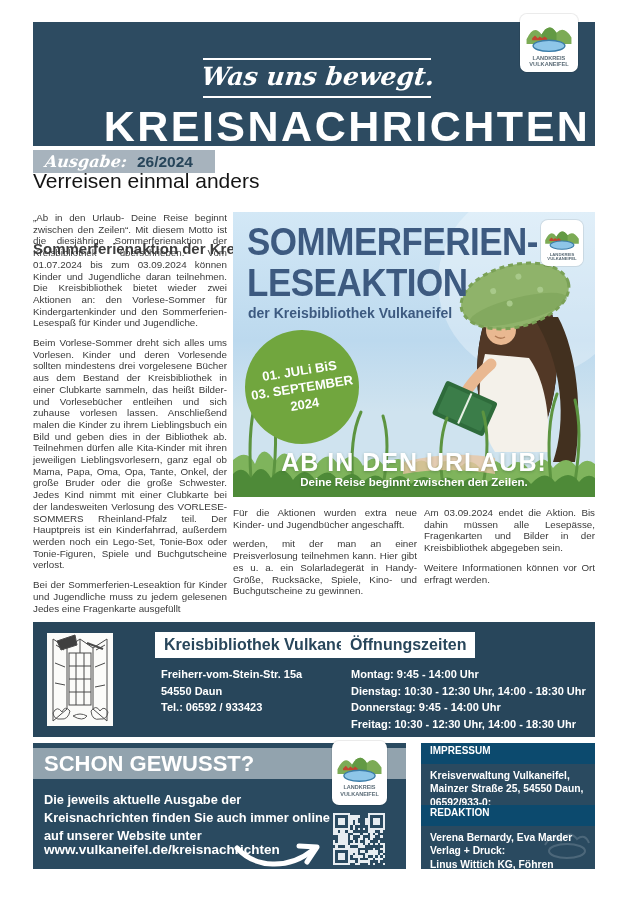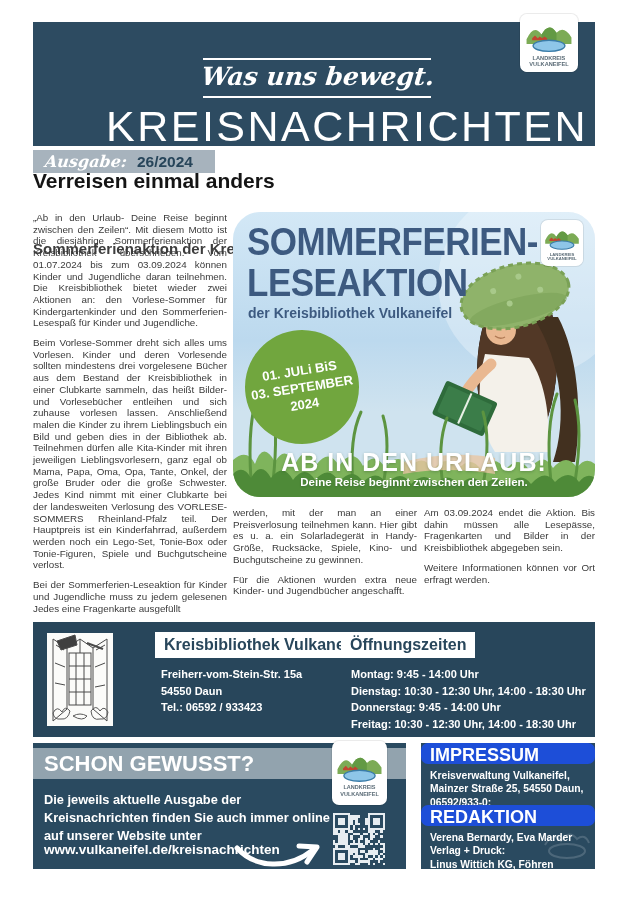--- a/index.html
+++ b/index.html
@@ -7,48 +7,48 @@
         font-family:"Liberation Sans",sans-serif;}
   .abs{position:absolute;}
 
   
   .masthead{left:33px;top:22px;width:562px;height:124px;background:#2d4b61;}
   .tag-rule{left:170px;width:228px;height:2px;background:#fff;}
   .tagline{left:140px;top:40px;width:290px;text-align:center;color:#fff;
            font-family:"DejaVu Serif",serif;font-style:italic;font-weight:bold;
            font-size:25px;transform:skewX(-6deg);}
   .mast-title{left:38px;top:80px;width:552px;text-align:center;color:#fff;
-              font-weight:normal;font-size:43px;letter-spacing:2.5px;white-space:nowrap;}
+              font-weight:bold;font-size:43px;letter-spacing:2.5px;white-space:nowrap;}
   .mast-sub{left:38px;top:129px;width:552px;text-align:center;color:#fff;
             font-weight:bold;font-size:11.2px;letter-spacing:.1px;white-space:nowrap;}
 
   .logo-box{background:#fff;border-radius:7px;box-shadow:0 0 0 1px rgba(0,0,0,.08);overflow:hidden;}
   .logo-box svg{display:block;width:100%;height:100%;}
 
   
   .issue-band{left:33px;top:150px;width:182px;height:23px;background:#a7b3bd;
               display:flex;align-items:center;gap:10px;padding-left:12px;box-sizing:border-box;}
   .issue-label{color:#fff;font-family:"DejaVu Serif",serif;font-style:italic;font-weight:bold;
                font-size:16px;transform:skewX(-6deg);}
   .issue-number{color:#27455a;font-weight:bold;font-size:15.5px;}
 
   
-  .headline{left:33px;top:169px;font-size:21px;font-weight:bold;color:#141414;}
+  .headline{left:33px;top:169px;font-size:21px;font-weight:normal;color:#141414;}
   .subhead{left:33px;top:192px;font-size:15px;font-weight:bold;color:#3d3d3d;margin-top:48px;}
 
   
   .bodycol{font-size:9.8px;line-height:11.7px;color:#3a3a3a;text-align:justify;}
   .bodycol p{margin:0 0 8px 0;}
   .col-left{left:33px;top:212px;width:194px;}
   .col-mid{left:233px;top:507px;width:184px;}
   .col-right{left:424px;top:507px;width:171px;}
 
   
   .poster{left:233px;top:212px;width:362px;height:285px;overflow:hidden;
-          background:linear-gradient(180deg,#d3e8f6 0%,#bcd9ee 45%,#cfe3ef 70%);border-radius:27px;}
+          background:linear-gradient(180deg,#d3e8f6 0%,#bcd9ee 45%,#cfe3ef 70%);}
   .poster svg.scene{position:absolute;left:0;top:0;}
   .poster-title{position:absolute;left:14px;top:8px;color:#3d5a80;font-weight:bold;
                 font-size:35px;line-height:37px;letter-spacing:-.5px;
                 transform:scaleY(1.12);transform-origin:top left;}
   .poster-sub{position:absolute;left:15px;top:93px;color:#3d5a80;font-weight:bold;font-size:14px;}
   .date-badge{position:absolute;left:12px;top:118px;width:114px;height:114px;border-radius:50%;
               background:#71a63e;color:#fff;display:flex;align-items:center;justify-content:center;
               text-align:center;font-weight:bold;font-size:13px;line-height:17px;
               transform:rotate(-9deg);white-space:pre-line;}
   .poster-head{position:absolute;left:0;top:236px;width:100%;text-align:center;color:#fff;
@@ -74,22 +74,22 @@
              font-size:12.8px;line-height:18px;}
   .know-url{position:absolute;left:11px;top:99px;color:#fff;font-weight:bold;font-size:13.5px;}
   .know-logo{position:absolute;left:299px;top:-2px;width:55px;height:64px;}
   .qr{position:absolute;left:300px;top:70px;width:52px;height:52px;display:grid;
       grid-template-columns:repeat(21,1fr);grid-template-rows:repeat(21,1fr);}
   .qr .on{background:#e7edf1;}
   .arrow-wrap{position:absolute;left:200px;top:95px;width:95px;height:32px;}
 
   
   .impbox{left:421px;top:743px;width:174px;height:126px;background:#2a4a60;}
-  .imp-band{position:absolute;left:0;width:100%;height:21px;background:#1d4ed8;
-            color:#fff;font-weight:bold;font-size:18px;padding:2px 0 0 9px;box-sizing:border-box;border-radius:7px;}
+  .imp-band{position:absolute;left:0;width:100%;height:21px;background:#0c4a6e;
+            color:#fff;font-weight:bold;font-size:10px;padding:2px 0 0 9px;box-sizing:border-box;}
   .imp-lines{position:absolute;left:9px;color:#fff;font-weight:bold;font-size:10.3px;
              line-height:13.4px;white-space:pre-line;}
   .watermark{position:absolute;right:2px;bottom:2px;opacity:.16;}
 
   .u-link{cursor:pointer;}
 </style>
 </head>
 <body>
 
 <div class="page">
@@ -120,22 +120,22 @@
 
   <div class="abs headline">Verreisen einmal anders</div>
   <div class="abs subhead">Sommerferienaktion der Kreisbibliothek</div>
 
   <div class="abs bodycol col-left">
     <p>„Ab in den Urlaub- Deine Reise beginnt zwischen den Zeilen“. Mit diesem Motto ist die diesjährige Sommerferienaktion der Kreisbibliothek überschrieben. Vom 01.07.2024 bis zum 03.09.2024 können Kinder und Jugendliche daran teilnehmen. Die Kreisbibliothek bietet wieder zwei Aktionen an: den Vorlese-Sommer für Kindergartenkinder und den Sommerferien-Lesespaß für Kinder und Jugendliche.</p>
     <p>Beim Vorlese-Sommer dreht sich alles ums Vorlesen. Kinder und deren Vorlesende sollten mindestens drei vorgelesene Bücher aus dem Bestand der Kreisbibliothek in einer Clubkarte sammeln, das heißt Bilder- und Vorlesebücher entleihen und sich zuhause vorlesen lassen. Anschließend malen die Kinder zu ihrem Lieblingsbuch ein Bild und geben dies in der Bibliothek ab. Teilnehmen dürfen alle Kita-Kinder mit ihren jeweiligen Lieblingsvorlesern, ganz egal ob Mama, Papa, Oma, Opa, Tante, Onkel, der große Bruder oder die große Schwester. Jedes Kind nimmt mit einer Clubkarte bei der landesweiten Verlosung des VORLESE-SOMMERS Rheinland-Pfalz teil. Der Hauptpreis ist ein Kinderfahrrad, außerdem werden noch ein Lego-Set, Tonie-Box oder Tonie-Figuren, Spiele und Buchgutscheine verlost.</p>
     <p>Bei der Sommerferien-Leseaktion für Kinder und Jugendliche muss zu jedem gelesenen Jedes eine Fragenkarte ausgefüllt</p>
   </div>
   <div class="abs bodycol col-mid">
+    <p>Für die Aktionen wurden extra neue Kinder- und Jugendbücher angeschafft.</p>
     <p>werden, mit der man an einer Preisverlosung teilnehmen kann. Hier gibt es u. a. ein Solarladegerät in Handy-Größe, Rucksäcke, Spiele, Kino- und Buchgutscheine zu gewinnen.</p>
-    <p>Für die Aktionen wurden extra neue Kinder- und Jugendbücher angeschafft.</p>
   </div>
   <div class="abs bodycol col-right">
     <p>Am 03.09.2024 endet die Aktion. Bis dahin müssen alle Lesepässe, Fragenkarten und Bilder in der Kreisbibliothek abgegeben sein.</p>
     <p>Weitere Informationen können vor Ort erfragt werden.</p>
   </div>
 
   <div class="abs poster">
     <svg class="scene" width="362" height="285" viewBox="0 0 362 285">
       <circle cx="300" cy="70" r="95" fill="rgba(255,255,255,0.30)"></circle>
 

